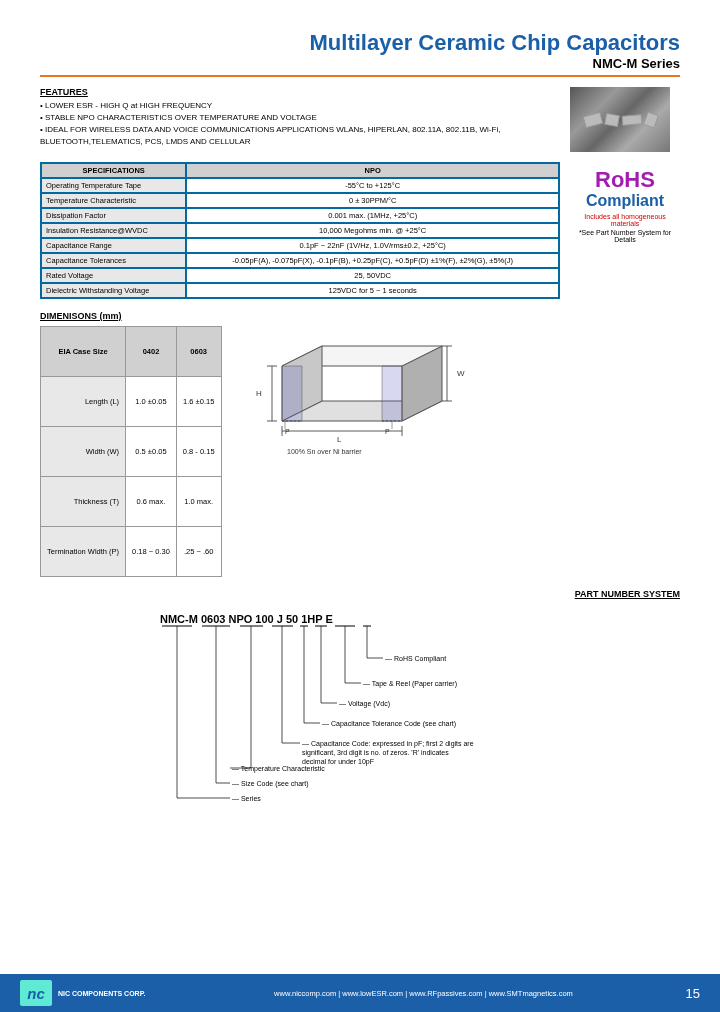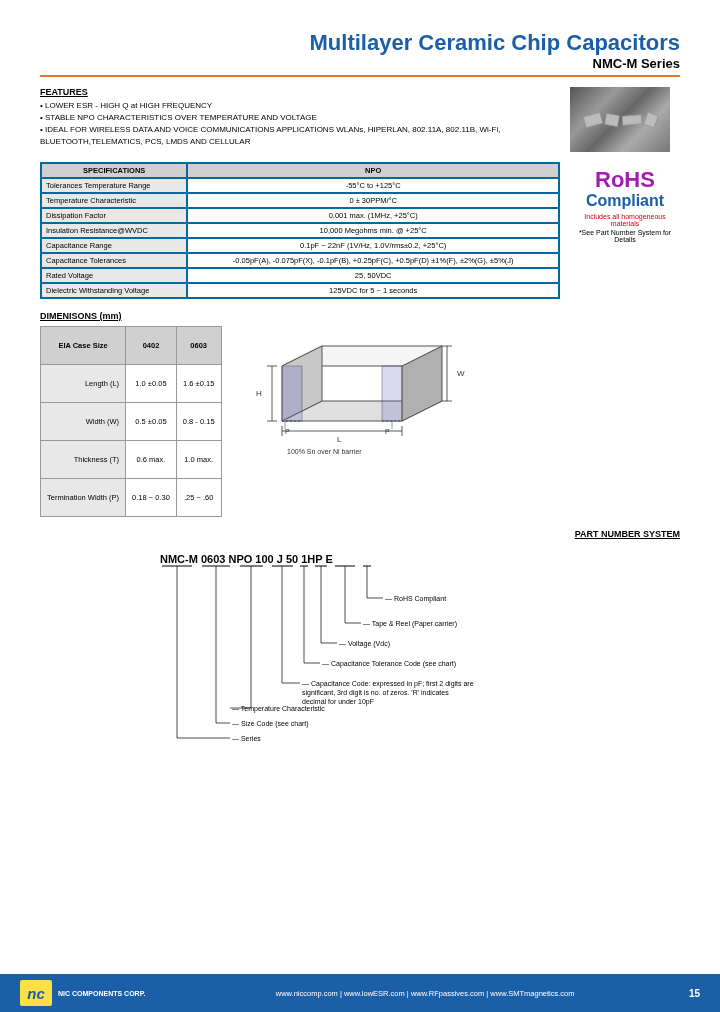--- a/index.html
+++ b/index.html
@@ -170,21 +170,21 @@
       display: flex;
       gap: 20px;
       align-items: flex-start;
     }
     table.dim {
       border-collapse: collapse;
       font-size: 7.5px;
     }
     table.dim th, table.dim td {
       border: 1px solid #999;
-      padding: 14px 6px;
+      padding: 20px 6px;
       text-align: center;
       margin-left: 28px;
     }
     table.dim th {
       background: #d0d0d0;
       font-weight: bold;
     }
     table.dim td:first-child {
       text-align: right;
       background: #e8e8e8;
@@ -230,21 +230,21 @@
     }
     .footer-logo {
       display: flex;
       align-items: center;
       gap: 6px;
       margin-right: 16px;
     }
     .nic-logo-box {
       width: 32px;
       height: 26px;
-      background: #fde047;
+      background: #5eead4;
       display: flex;
       align-items: center;
       justify-content: center;
       font-size: 14px;
       font-weight: bold;
       color: #1a5fa8;
       border-radius: 2px;
       font-style: italic;
     }
     .footer-company {
@@ -253,22 +253,22 @@
       font-weight: bold;
     }
     .footer-links {
       color: #fff;
       font-size: 7.5px;
       flex: 1;
       text-align: center;
     }
     .footer-page {
       color: #fff;
-      font-size: 10px;
-      font-weight: bold;
+      font-size: 13px;
+      font-weight: normal;
     }
   </style>
 </head>
 <body>
 
 <div class="page-wrapper">
 
   <div class="header">
     <span class="header-title">Multilayer Ceramic Chip Capacitors</span>
     <span class="header-series">NMC-M Series</span>
@@ -301,21 +301,21 @@
     <div class="specs-table-wrapper">
       <table class="specs">
         <thead>
           <tr>
             <th>SPECIFICATIONS</th>
             <th>NPO</th>
           </tr>
         </thead>
         <tbody id="specs-tbody">
         <tr>
-              <td>Tolerances Temperature Range</td>
+              <td>Operating Temperature Tape</td>
               <td>-55°C to +125°C</td>
             </tr>
             <tr>
               <td>Temperature Characteristic</td>
               <td>0 ± 30PPM/°C</td>
             </tr>
             <tr>
               <td>Dissipation Factor</td>
               <td>0.001 max. (1MHz, +25°C)</td>
             </tr>

